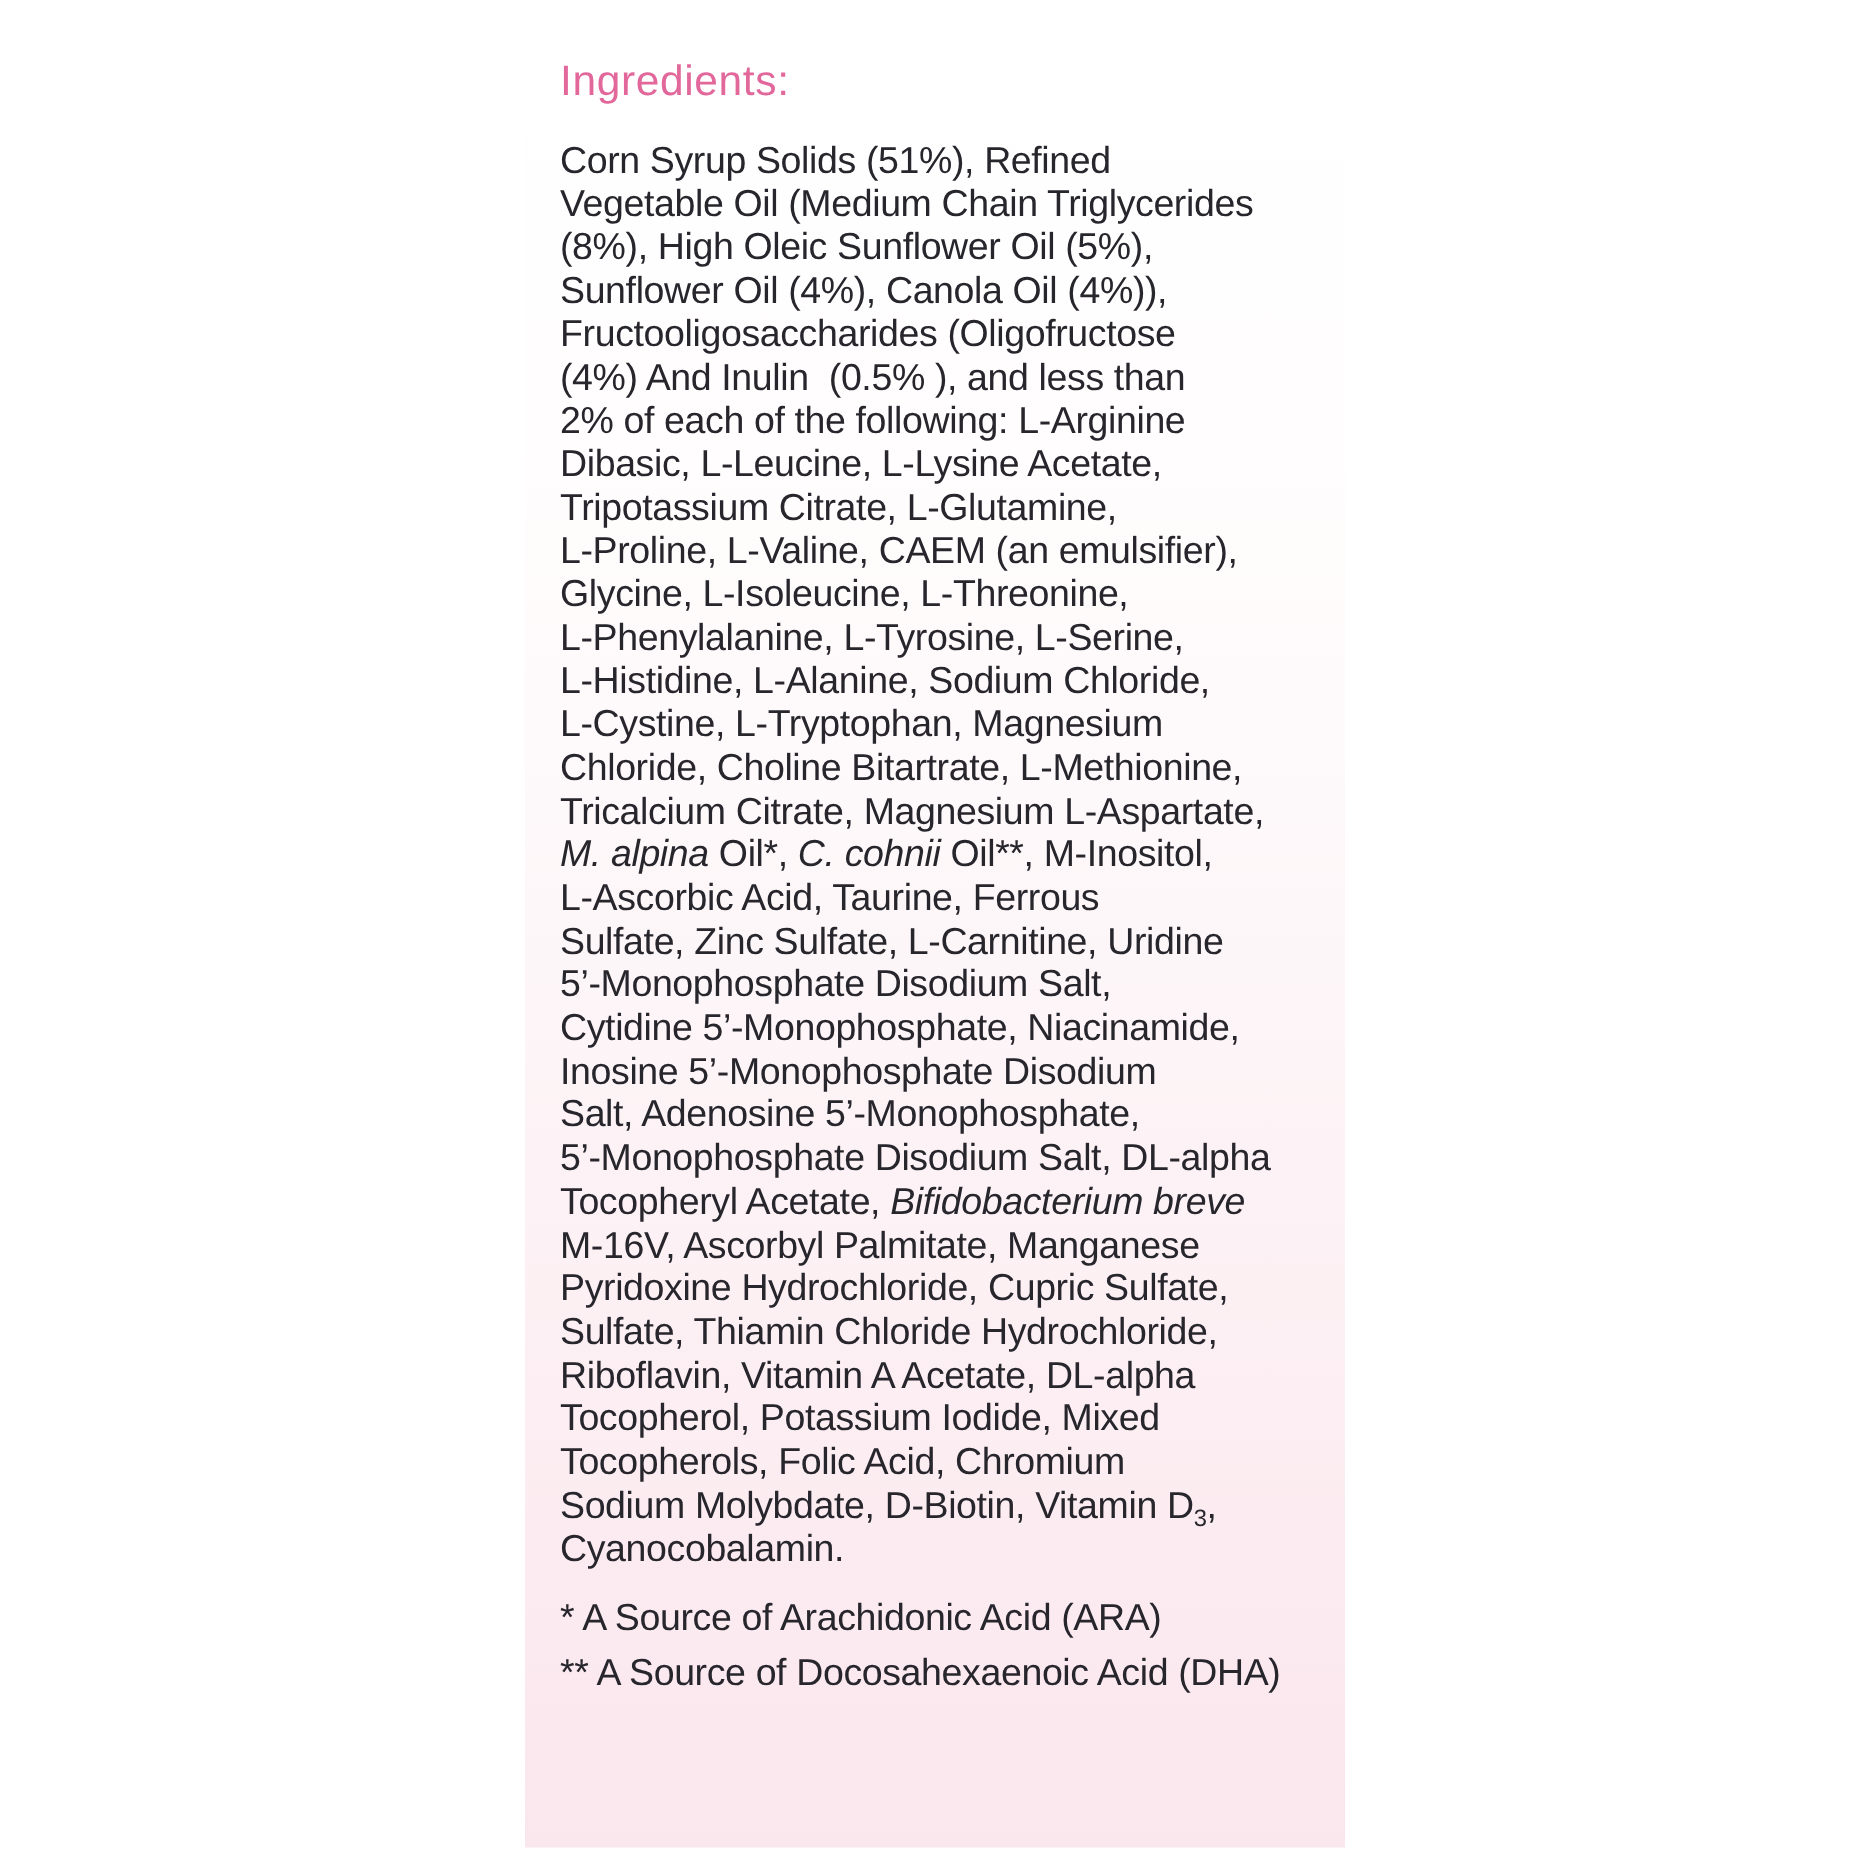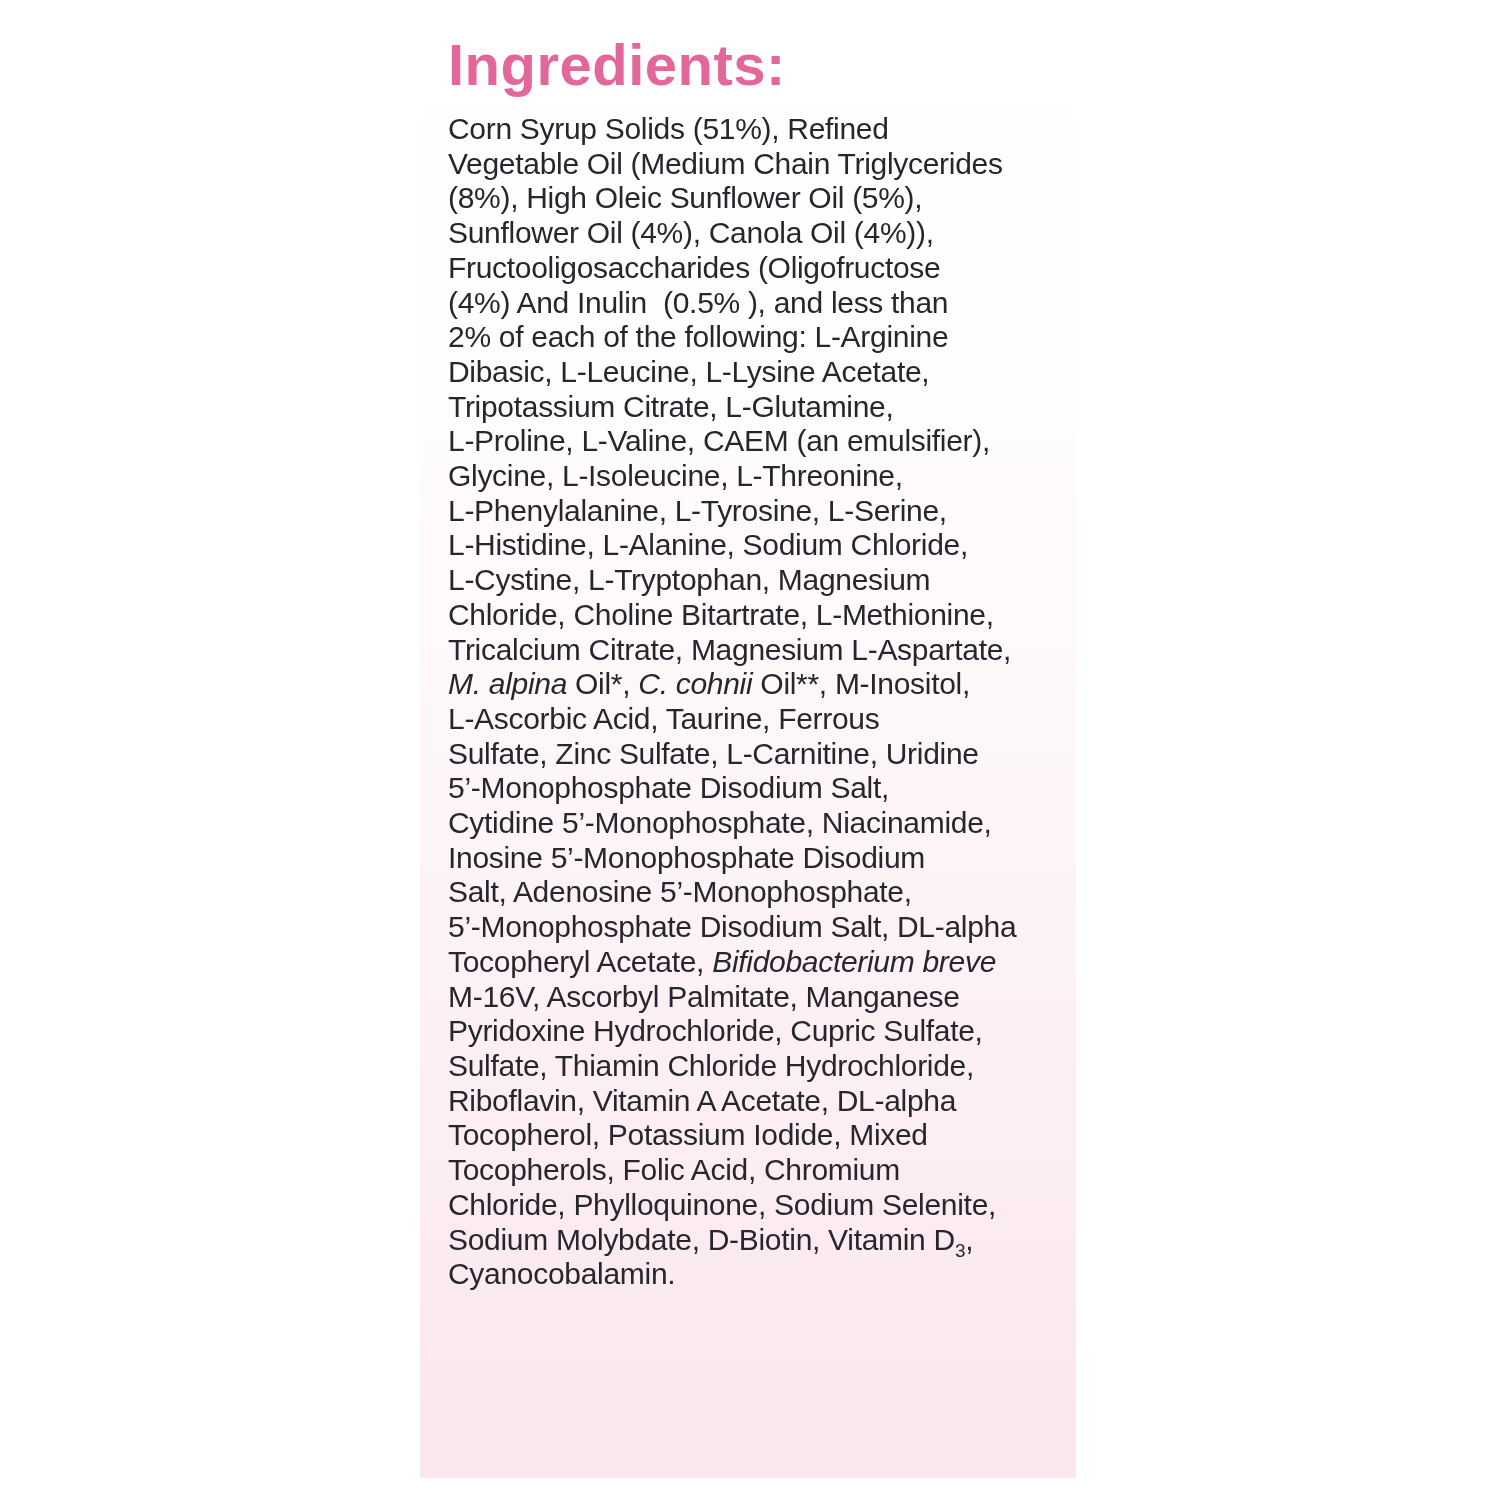--- a/index.html
+++ b/index.html
@@ -28,23 +28,23 @@
       #fffdfd 25%,
       #fdf6f8 52%,
       #fceef2 76%,
       #fae6ed 100%);
   }
   .panel-inner {
     padding: 40px 6px 0 28px;
   }
   .heading {
     margin: 0 0 22px 0;
-    font-size: 58px;
+    font-size: 34px;
     line-height: 50px;
-    font-weight: 700;
+    font-weight: 400;
     letter-spacing: 0.5px;
     color: #e2689c;
   }
   .ing-text {
     color: #28262d;
   }
   .ing-line {
     font-size: 30px;
     line-height: 34.7px;
     white-space: pre;
@@ -103,19 +103,22 @@
           <div class="ing-line">Inosine 5’-Monophosphate Disodium</div>
           <div class="ing-line">Salt, Adenosine 5’-Monophosphate,</div>
           <div class="ing-line">5’-Monophosphate Disodium Salt, DL-alpha</div>
           <div class="ing-line">Tocopheryl Acetate, <span class="it">Bifidobacterium breve</span></div>
           <div class="ing-line">M-16V, Ascorbyl Palmitate, Manganese</div>
           <div class="ing-line">Pyridoxine Hydrochloride, Cupric Sulfate,</div>
           <div class="ing-line">Sulfate, Thiamin Chloride Hydrochloride,</div>
           <div class="ing-line">Riboflavin, Vitamin A Acetate, DL-alpha</div>
           <div class="ing-line">Tocopherol, Potassium Iodide, Mixed</div>
           <div class="ing-line">Tocopherols, Folic Acid, Chromium</div>
-          <div class="ing-line">Chloride, Phylloquinone, Sodium Selenite,</div>
           <div class="ing-line">Sodium Molybdate, D-Biotin, Vitamin D<sub>3</sub>,</div>
           <div class="ing-line">Cyanocobalamin.</div>
+        </div>
+      <div class="footnotes">
+          <div class="footnote"><span>*</span> A Source of Arachidonic Acid (ARA)</div>
+          <div class="footnote"><span>**</span> A Source of Docosahexaenoic Acid (DHA)</div>
         </div>
     </div>
   </div>
 </div>
 
 </body></html>

